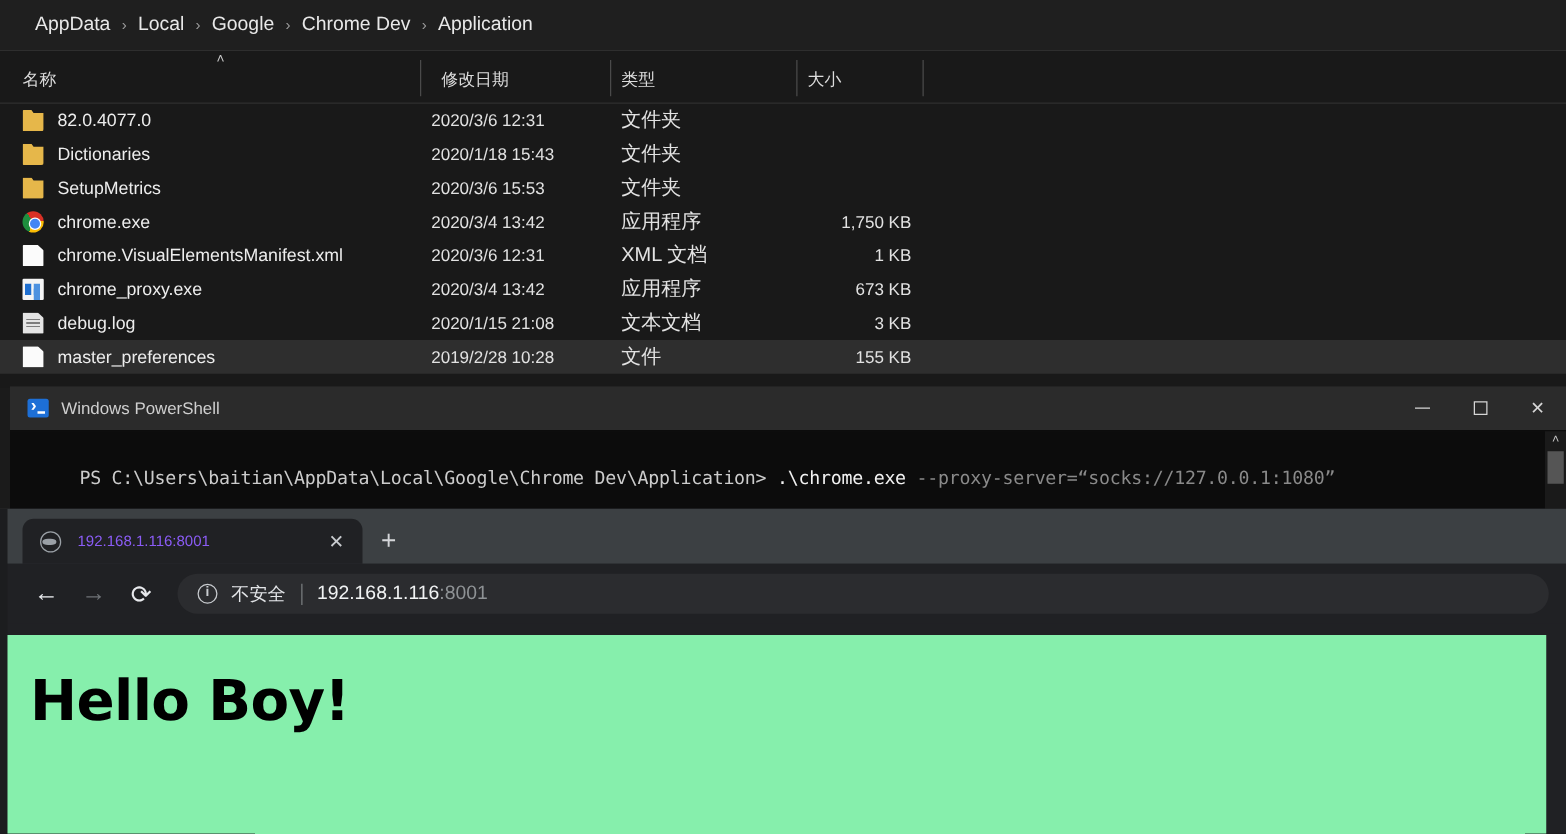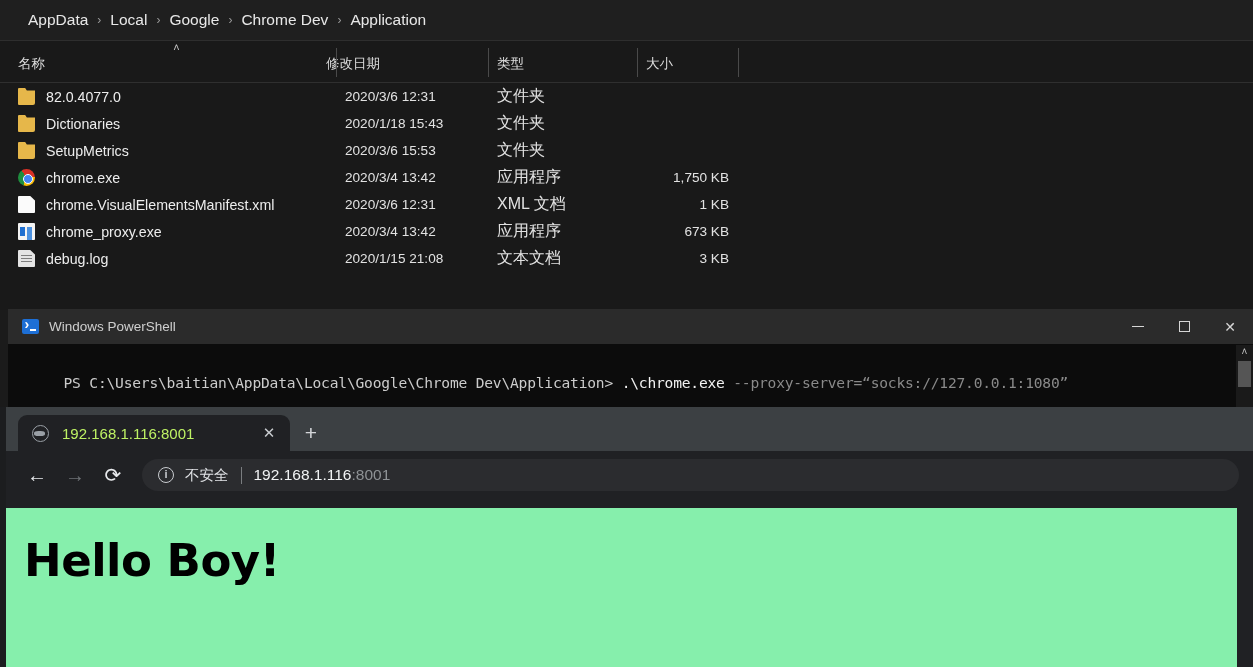--- a/index.html
+++ b/index.html
@@ -94,21 +94,21 @@
 
   .tabstrip{ height:44px; background:#3c4043; display:flex; align-items:flex-end; padding-left:18px; }
   .tab{
     width:272px; height:36px; background:#202124; border-radius:9px 9px 0 0;
     display:flex; align-items:center; padding:0 10px 0 14px;
   }
   .favicon{ width:17px; height:17px; border-radius:50%; border:1.8px solid #9aa0a6;
      position:relative; flex:none; }
   .favicon::after{ content:""; position:absolute; left:1px; top:5px; width:11px; height:5px;
      background:#9aa0a6; border-radius:40%; }
-  .tab-title{ margin-left:13px; color:#bef264; font-size:15px; white-space:nowrap;
+  .tab-title{ margin-left:13px; color:#8b5cf6; font-size:12px; white-space:nowrap;
      overflow:hidden; flex:1; }
   .tab-x{ color:#c9ccd0; font-size:15px; width:22px; text-align:center; }
   .newtab{ color:#d4d6d9; font-size:21px; width:42px; text-align:center;
      line-height:36px; height:36px; }
 
   .toolbar{ height:48px; background:#202124; display:flex; align-items:center; padding-left:18px; }
   .nav-ico{ width:38px; text-align:center; font-size:20px; }
   .nav-on{ color:#e8eaed; }
   .nav-off{ color:#6e7276; }
   .omni{
@@ -139,21 +139,21 @@
       <span class="crumb">Google</span>
       <span class="crumb-sep">›</span>
       <span class="crumb">Chrome Dev</span>
       <span class="crumb-sep">›</span>
       <span class="crumb">Application</span>
     </div>
 
   <div class="col-head">
     <div class="sort-caret">˄</div>
     <div class="ch" style="left:18px">名称</div>
-    <div class="ch" style="left:326px">修改日期</div>
+    <div class="ch" style="left:353px">修改日期</div>
     <div class="ch" style="left:497px">类型</div>
     <div class="ch" style="left:646px">大小</div>
     <div class="ch-div" style="left:336px"></div>
     <div class="ch-div" style="left:488px"></div>
     <div class="ch-div" style="left:637px"></div>
     <div class="ch-div" style="left:738px"></div>
   </div>
 
   <div class="rows" id="file-rows">
       <div class="row">
@@ -197,20 +197,27 @@
         <div class="r-date">2020/3/4 13:42</div>
         <div class="r-type">应用程序</div>
         <div class="r-size">673 KB</div>
       </div>
       <div class="row">
         <div class="r-ico ico-txt"></div>
         <div class="r-name">debug.log</div>
         <div class="r-date">2020/1/15 21:08</div>
         <div class="r-type">文本文档</div>
         <div class="r-size">3 KB</div>
+      </div>
+      <div class="row sel">
+        <div class="r-ico ico-page"></div>
+        <div class="r-name">master_preferences</div>
+        <div class="r-date">2019/2/28 10:28</div>
+        <div class="r-type">文件</div>
+        <div class="r-size">155 KB</div>
       </div>
     </div>
 </div>
 
 <div id="psh">
   <div class="ps-title">
     <div class="ps-ico"></div>
     <div class="ps-name">Windows PowerShell</div>
     <div class="ps-ctrls">
       <div class="ps-btn">

